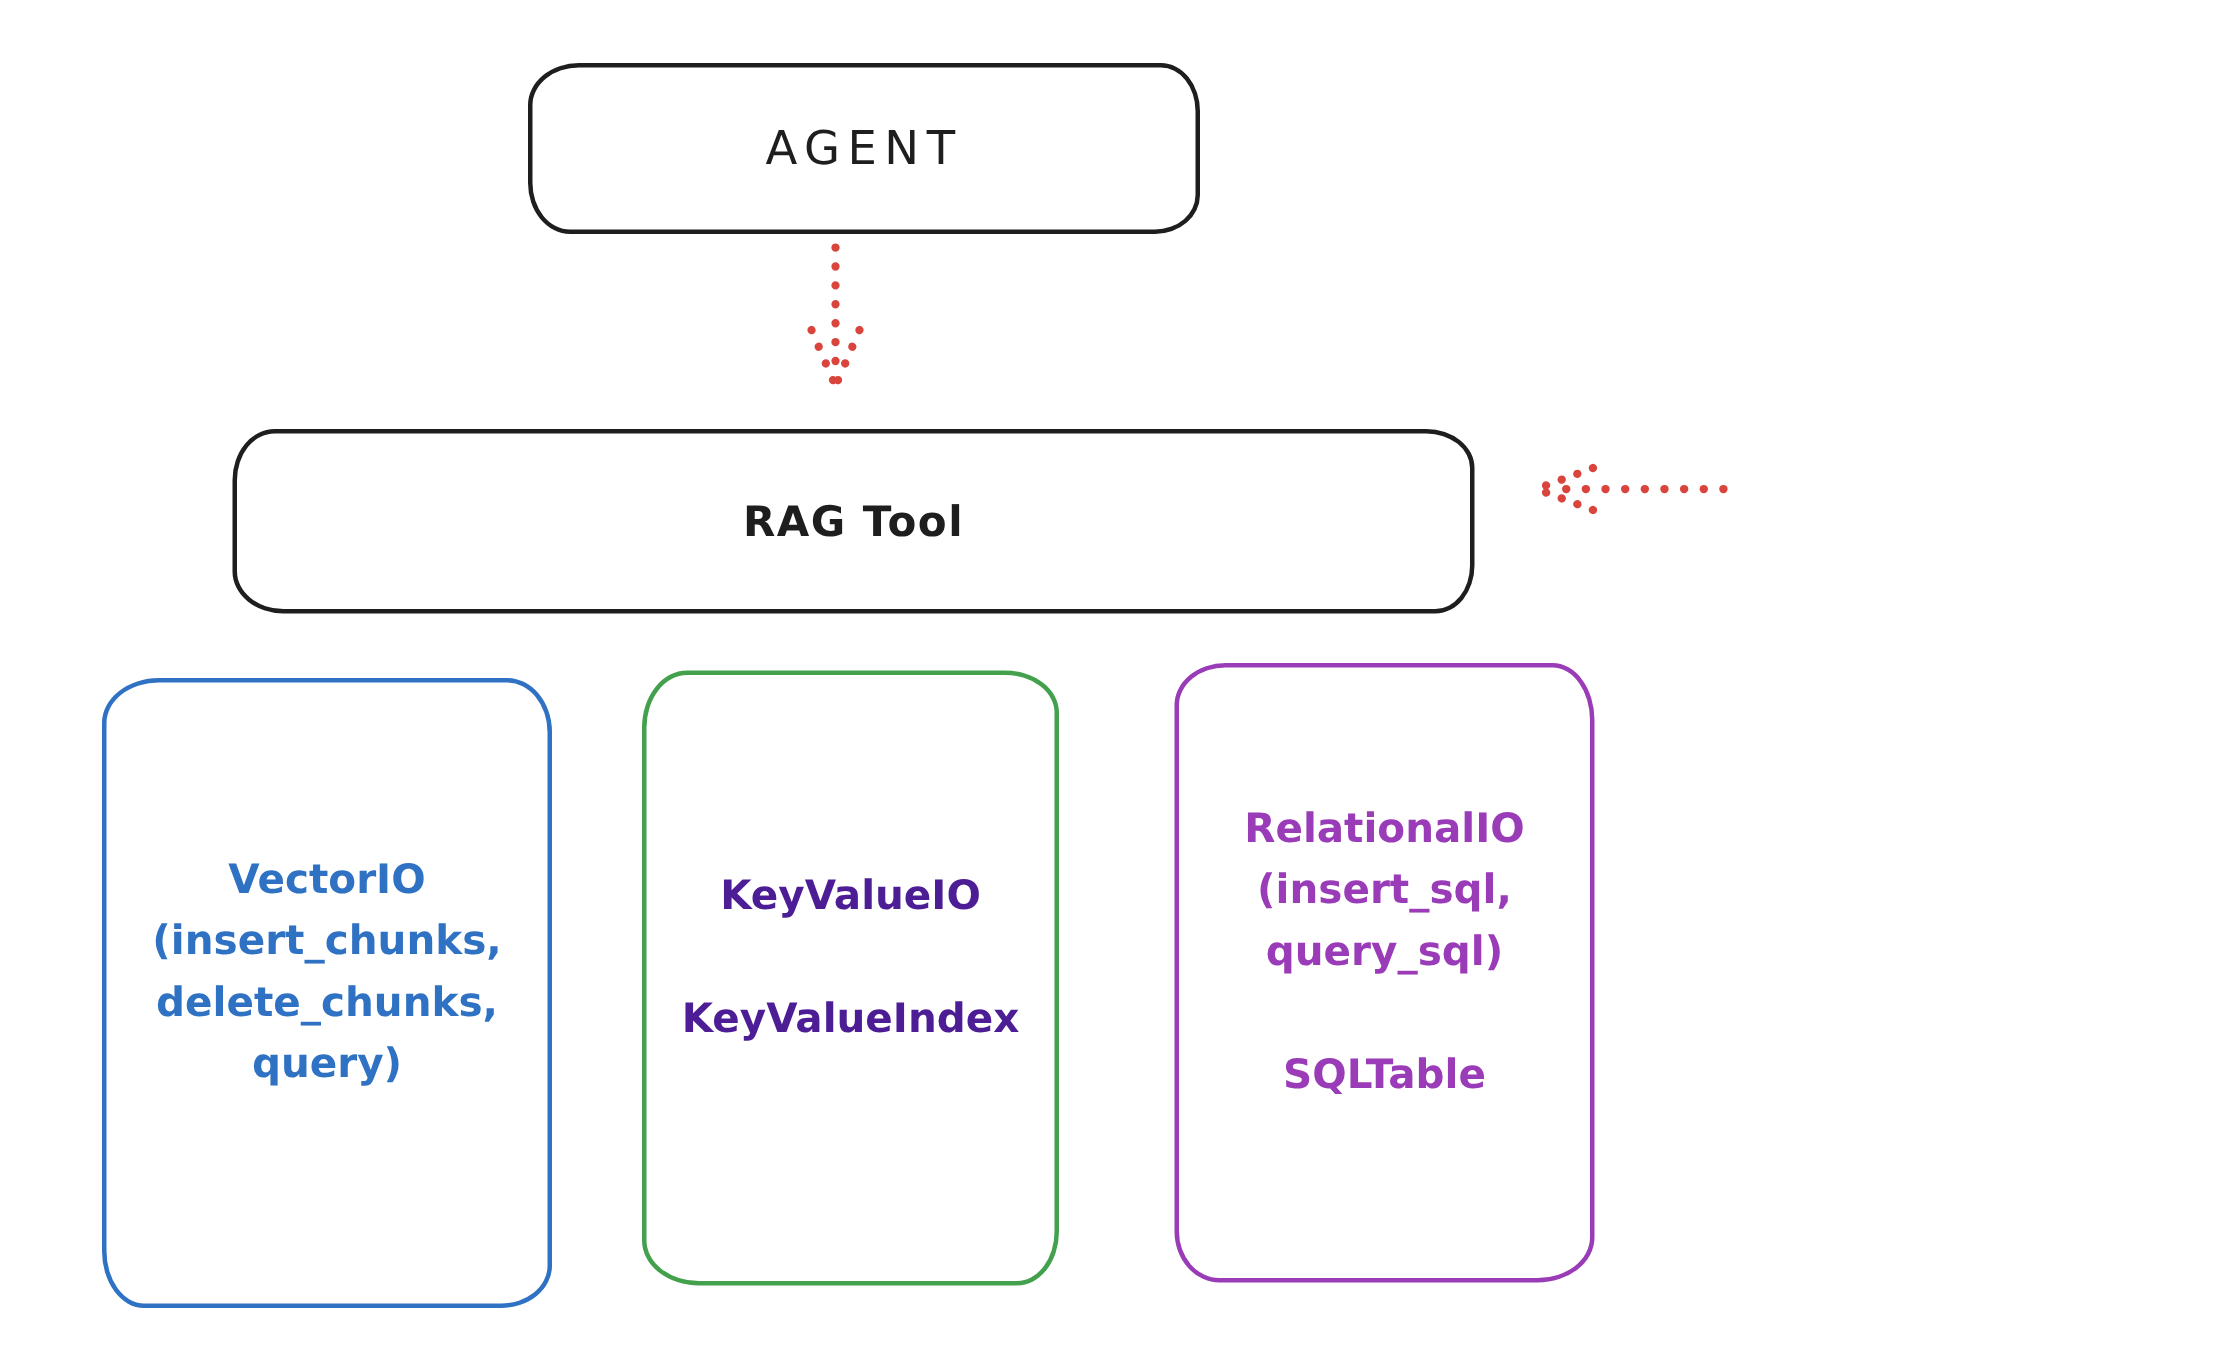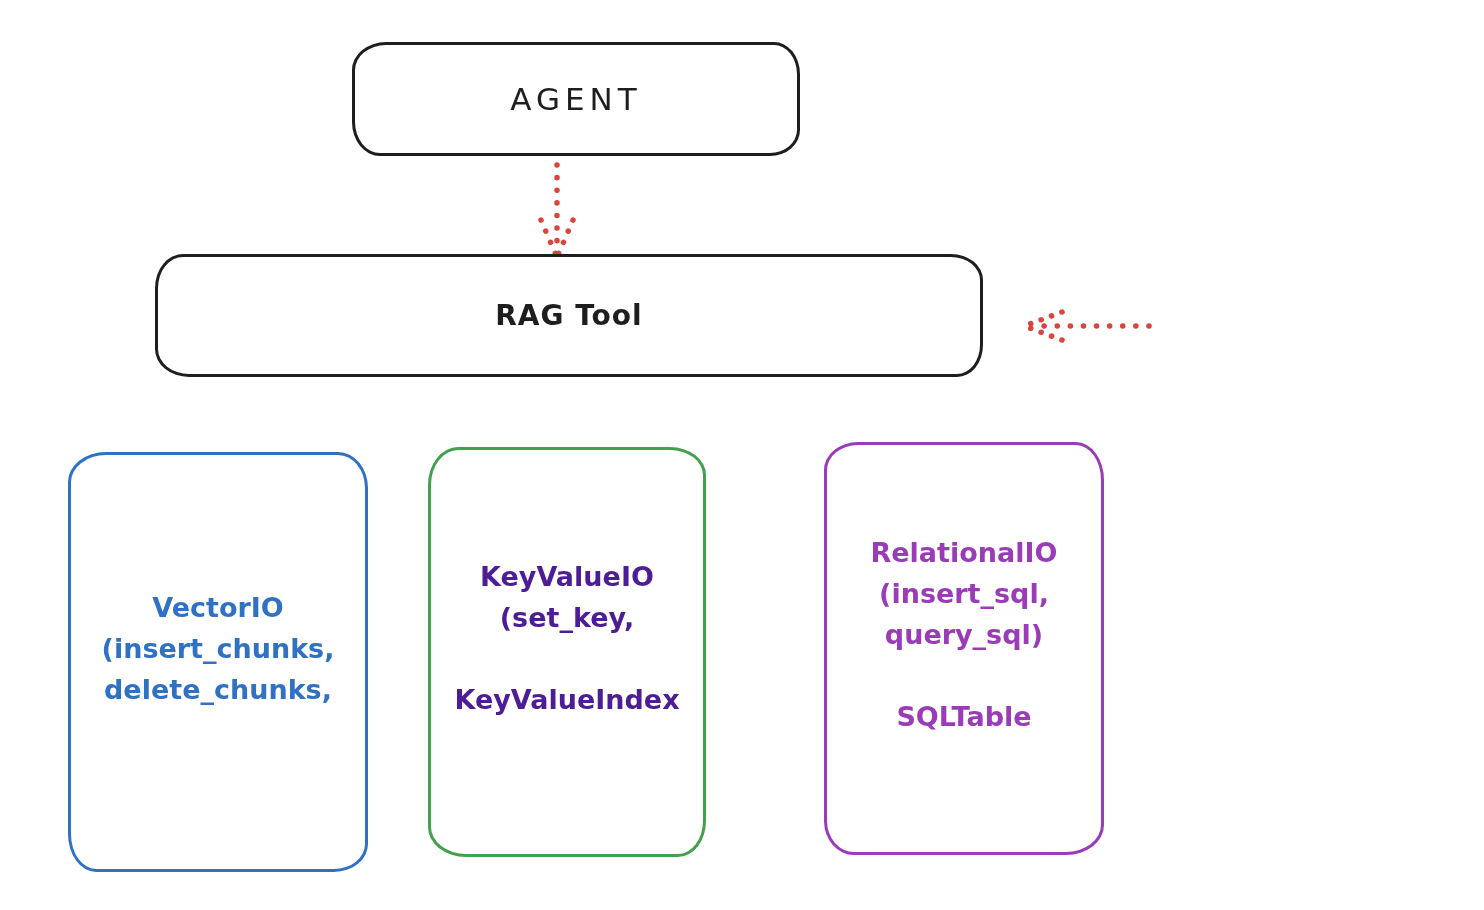--- a/index.html
+++ b/index.html
@@ -26,21 +26,21 @@
   }
   .agent-box {
     left: 352px; top: 42px; width: 448px; height: 114px;
     border-radius: 34px 26px 30px 28px / 28px 32px 26px 34px;
   }
   .agent-box .node-label {
     font-size: 31px;
     letter-spacing: 5px;
   }
   .rag-box {
-    left: 155px; top: 254px; width: 828px; height: 123px;
+    left: 155px; top: 286px; width: 828px; height: 123px;
     border-radius: 28px 32px 26px 34px / 34px 26px 32px 28px;
   }
   .rag-box .node-label {
     font-size: 28px;
     font-weight: 600;
     letter-spacing: 1px;
   }
   .arrow-svg { position: absolute; }
   .annotation {
     position: absolute;
@@ -65,21 +65,21 @@
   }
   .card-vector {
     left: 68px; top: 452px; width: 300px; height: 420px;
     border-radius: 38px 30px 34px 28px / 30px 36px 28px 38px;
   }
   .card-keyvalue {
     left: 428px; top: 447px; width: 278px; height: 410px;
     border-radius: 30px 36px 28px 38px / 38px 28px 36px 30px;
   }
   .card-relational {
-    left: 824px; top: 442px; width: 280px; height: 413px;
+    left: 783px; top: 442px; width: 280px; height: 413px;
     border-radius: 34px 28px 38px 30px / 28px 38px 30px 34px;
   }
   .card-body { transform: translateY(-14px); }
   .index-label { margin-top: 41px; }
 </style>
 </head>
 <body>
 
 <div class="canvas">
 
@@ -102,27 +102,27 @@
     <line x1="46" y1="8" x2="11" y2="21" fill="none" stroke-width="5.5" stroke-linecap="round" stroke-dasharray="0.1 11" style="stroke: rgb(217, 69, 61);"></line>
     <line x1="46" y1="36" x2="11" y2="23" fill="none" stroke-width="5.5" stroke-linecap="round" stroke-dasharray="0.1 11" style="stroke: rgb(217, 69, 61);"></line>
   </svg>
 
 
   <div class="card card-vector" style="border-color: rgb(47, 114, 196); color: rgb(47, 114, 196);">
     <div class="card-body">
       <div>VectorIO</div>
       <div>(insert_chunks,</div>
       <div>delete_chunks,</div>
+      <div>query)</div>
     </div>
   </div>
 
   <div class="card card-keyvalue" style="border-color: rgb(67, 160, 76); color: #4c1d95;">
     <div class="card-body">
       <div>KeyValueIO</div>
-      <div>(set_key,</div>
       <div class="index-label">KeyValueIndex</div>
     </div>
   </div>
 
   <div class="card card-relational" style="border-color: rgb(154, 60, 184); color: rgb(154, 60, 184);">
     <div class="card-body">
       <div>RelationalIO</div>
       <div>(insert_sql,</div>
       <div>query_sql)</div>
       <div class="index-label">SQLTable</div>

